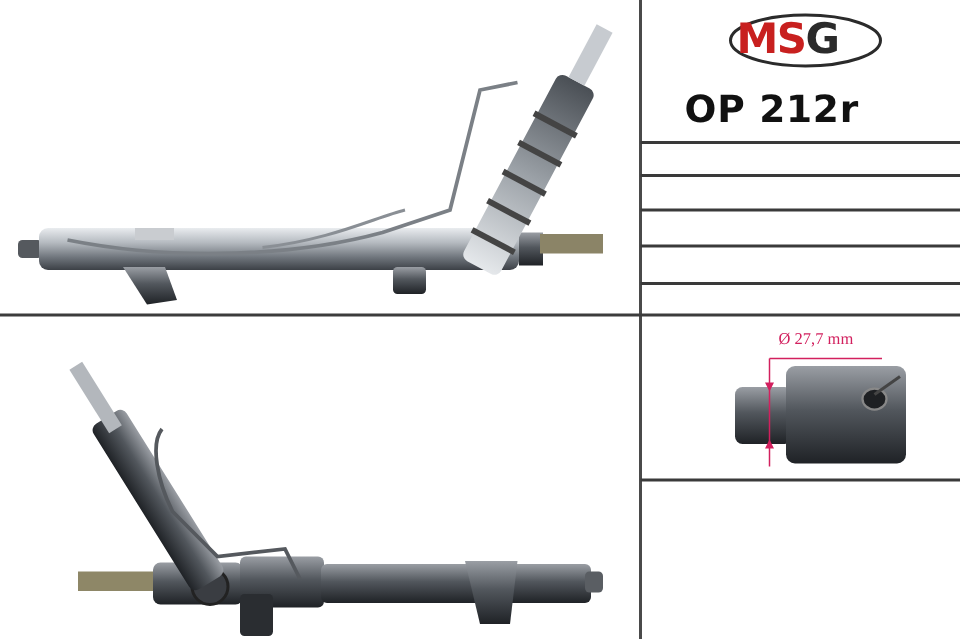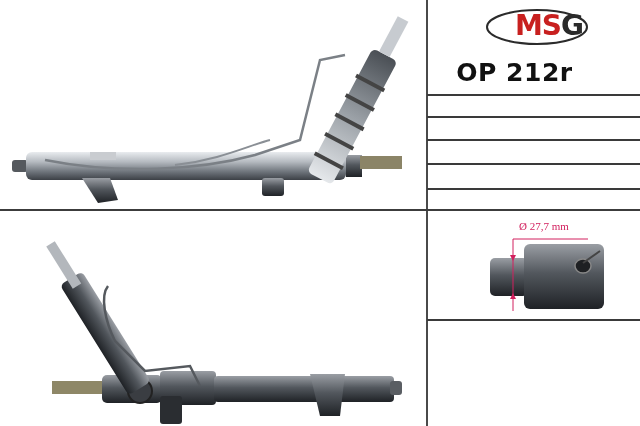--- a/index.html
+++ b/index.html
@@ -2,21 +2,21 @@
 <html><head>
   <meta charset="utf-8">
   <style>
     html, body { margin: 0; padding: 0; }
     body { width: 640px; height: 426px; background: #ffffff; position: relative; overflow: hidden; font-family: "Liberation Sans", sans-serif; }
     .vline { position: absolute; left: 426px; top: 0; width: 2px; height: 426px; background: #4a4a4a; }
     .hline-full { position: absolute; left: 0; top: 209px; width: 640px; height: 2px; background: #3c3c3c; }
     .hline { position: absolute; left: 427px; width: 213px; height: 2px; background: #3a3a3a; }
     .logo { position: absolute; left: 485px; top: 6px; width: 105px; height: 42px; }
     .logo-text { position: absolute; left: 6px; top: 4px; font-family: "DejaVu Sans", sans-serif; font-weight: bold; font-size: 28px; letter-spacing: -1px; line-height: 32px; }
-    .logo-text .ms { color: #c8201f; margin-left: 24px; }
+    .logo-text .ms { color: #c8201f; }
     .logo-text .g { color: #2b2b2b; }
     .partno { position: absolute; left: 426px; top: 58px; width: 177px; text-align: center; font-family: "DejaVu Sans", sans-serif; font-weight: bold; font-size: 25px; color: #111; letter-spacing: 0.5px; }
     .photo { position: absolute; }
     .dim-label { position: absolute; left: 519px; top: 220px; color: #d2205e; font-family: Liberation Serif, serif; font-size: 11px; }
   </style>
 </head>
 <body>
 
 <svg class="photo" style="left:0;top:0" width="426" height="209" viewBox="0 0 426 209">
   <defs>

